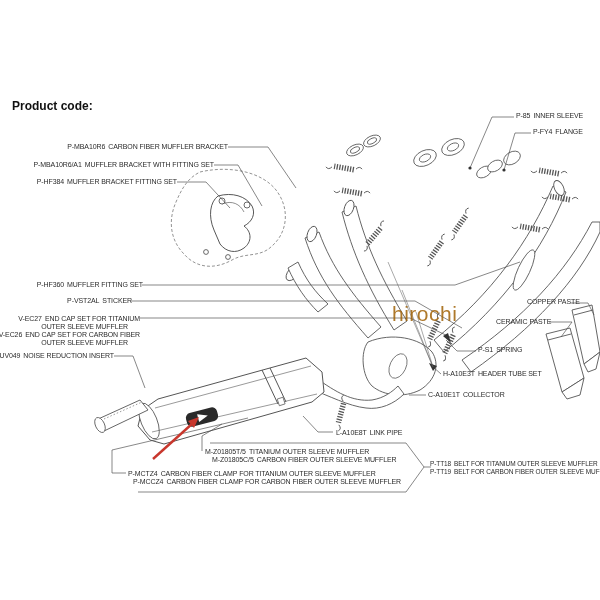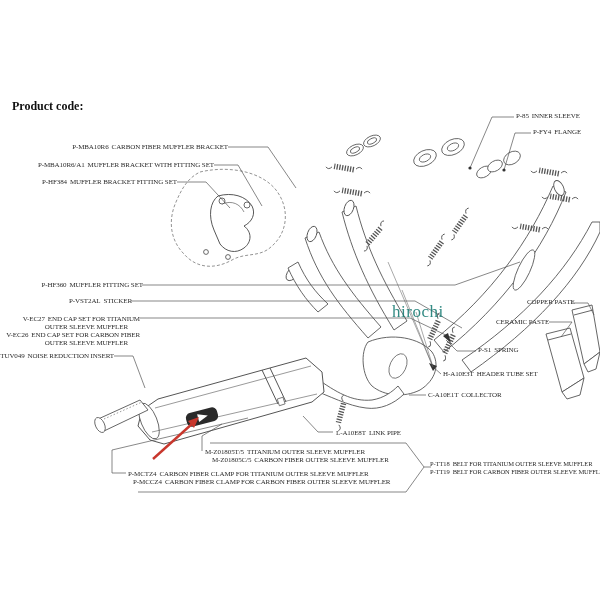--- a/index.html
+++ b/index.html
@@ -1,24 +1,24 @@
 <!DOCTYPE html>
 <html><head>
 <meta charset="utf-8">
 <style>
   html,body{margin:0;padding:0;background:#fff;}
   .canvas{position:relative;width:600px;height:600px;background:#ffffff;overflow:hidden;
-          font-family:Liberation Serif, serif;color:#2b2b2b;}
+          font-family:Liberation Sans, sans-serif;color:#2b2b2b;}
   svg{position:absolute;left:0;top:0;}
   .lbl{position:absolute;font-size:7px;line-height:8px;white-space:nowrap;color:#2b2b2b;letter-spacing:-0.1px;}
   .lbl .code{margin-right:3px;}
   .lbl.small{font-size:6.5px;}
   .pc{position:absolute;left:12px;top:99px;font-weight:bold;font-size:12px;color:#111;}
   .pc-codes{position:absolute;left:100px;top:97px;font-weight:bold;font-size:13px;line-height:15px;color:#111;}
-  .watermark{position:absolute;left:392px;top:302px;font-size:17px;color:#0f766e;opacity:.85;letter-spacing:.5px;}
+  .watermark{position:absolute;left:392px;top:302px;font-size:21px;color:#a16207;opacity:.85;letter-spacing:.5px;}
 </style>
 </head>
 <body>
 
 <div class="canvas">
 
   <svg width="600" height="600" viewBox="0 0 600 600">
     <defs>
       <g id="spr">
         <path d="M-1,-12 q-4,-3 -1,-6" fill="none" stroke="#555" stroke-width="0.9"></path>

